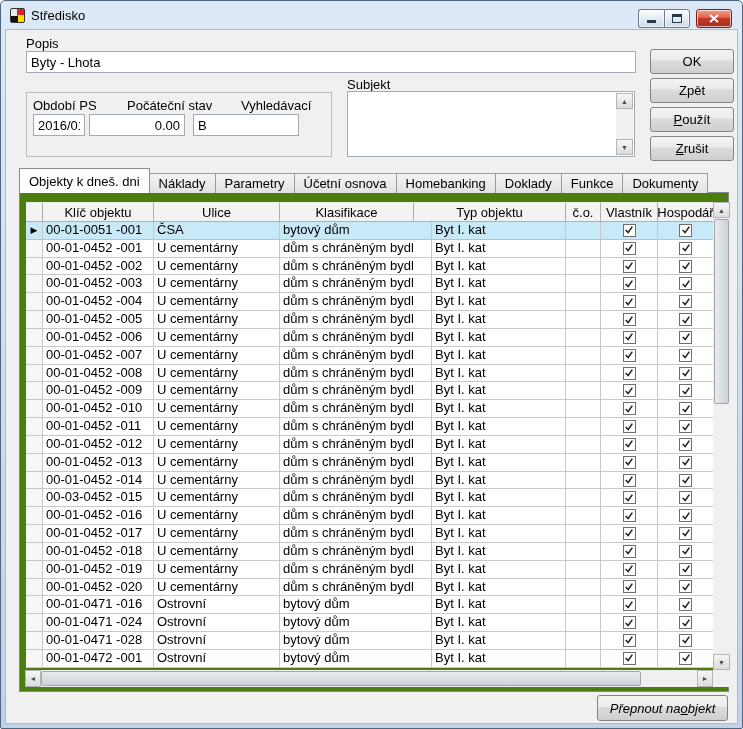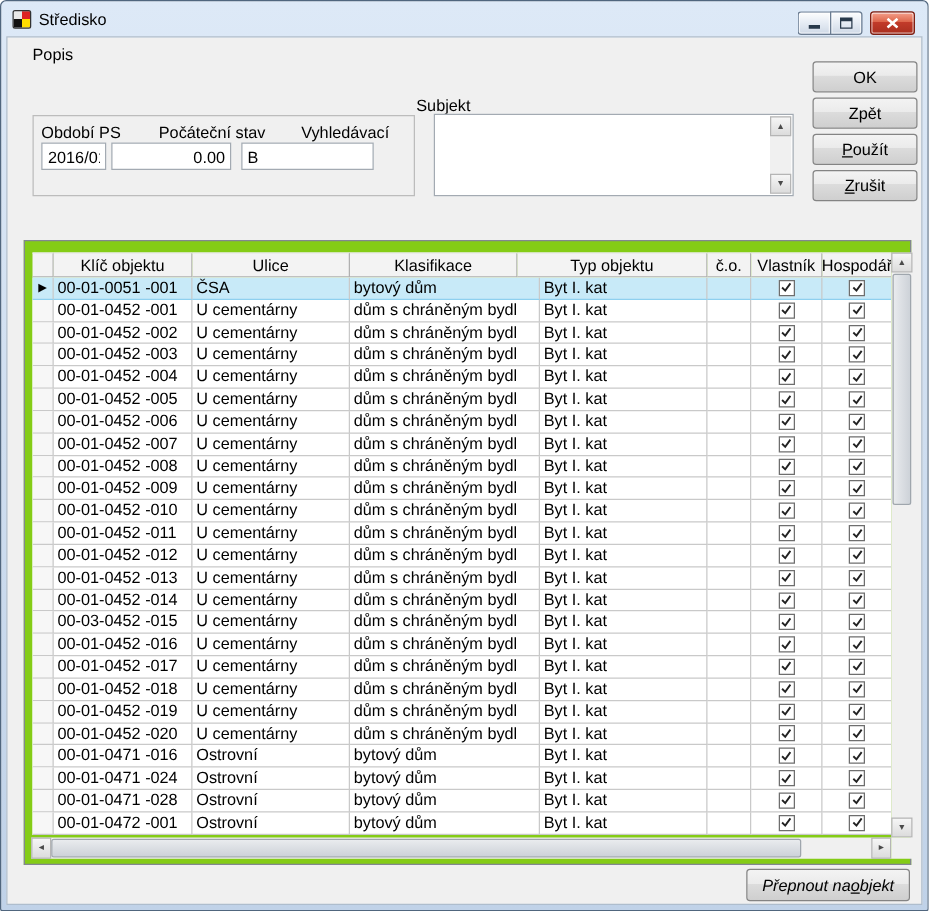--- a/index.html
+++ b/index.html
@@ -49,21 +49,21 @@
   .sb-btn{ position:absolute; left:0; width:100%; height:16px; border:1px solid #b5b5b5;
     background:linear-gradient(#f6f6f6,#dcdcdc); display:flex; align-items:center; justify-content:center;
     font-size:7px; color:#4a4a4a; }
   .sb-top{ top:0; } .sb-bottom{ bottom:0; }
 
   .tabstrip{ position:absolute; left:13px; top:138px; height:25px; display:flex; align-items:flex-end; z-index:3; }
   .tab{ height:20px; margin-top:4px; padding:0 9px; display:flex; align-items:center; font-size:13px;
     border:1px solid #9a9a9a; border-bottom:none; background:linear-gradient(#f4f4f4,#e2e2e2); margin-right:-1px; }
   .tab.active{ height:25px; margin-top:0; background:#fdfdfd; border-color:#8d8d8d; position:relative; z-index:4; }
 
-  .panel{ position:absolute; left:13px; top:162px; width:710px; height:500px; border:1px solid #828790; background:#84cc16; }
+  .panel{ position:absolute; left:13px; top:162px; width:710px; height:500px; border:1px solid #828790; background:#4d7c0f; }
 
   .grid-header{ position:absolute; left:6px; top:9px; width:687px; height:20px; display:flex; }
   .hcell{ background:#f3f3f3; border-right:1px solid #b0b0b0; border-bottom:1px solid #b0b0b0; border-top:1px solid #e9e9e9;
     display:flex; align-items:center; justify-content:center; font-size:13px; overflow:hidden; white-space:nowrap; }
   .grid-rows{ position:absolute; left:6px; top:29px; width:687px; height:446px; overflow:hidden; background:#fff; }
   .grid-row{ display:flex; height:17.84px; background:#fff; }
   .grid-row.selected{ background:#c8eaf8; }
   .grid-row.selected .cell{ border-bottom-color:#8ed0ef; }
   .cell{ border-right:1px solid #c9c9c9; border-bottom:1px solid #c9c9c9; padding:0 3px;
     font-size:13px; line-height:16.8px; overflow:hidden; white-space:nowrap; }
@@ -104,48 +104,59 @@
         <svg width="10" height="9" viewBox="0 0 10 9">
             <path d="M1 1 L9 8 M9 1 L1 8" stroke="#fff" stroke-width="2" fill="none"></path>
           </svg>
       </div>
     </div>
   </div>
 
   <div class="body">
 
     <div class="lbl" style="left:20px; top:6px;">Popis</div>
+    <input class="tbox" style="left: 20px; top: 21px; width: 610px;" value="Byty - Lhota">
 
     <button class="btn" style="left:644px; top:19px; width:84px;">OK</button>
     <button class="btn" style="left:644px; top:48px; width:84px;">Zpět</button>
     <button class="btn" style="left:644px; top:77px; width:84px;"><u>P</u>oužít</button>
     <button class="btn" style="left:644px; top:106px; width:84px;"><u>Z</u>rušit</button>
 
     <div class="groupbox">
       <div class="lbl" style="left:6px; top:5px;">Období PS</div>
       <div class="lbl" style="left:64px; top:5px;padding-left:36px;">Počáteční stav</div>
       <div class="lbl" style="left:166px; top:5px;margin-left:48px;">Vyhledávací klíč</div>
       <input class="tbox" style="left: 6px; top: 21px; width: 52px;" value="2016/01">
       <input class="tbox num" style="left: 62px; top: 21px; width: 96px;" value="0.00">
       <input class="tbox" style="left: 166px; top: 21px; width: 106px;" value="B">
     </div>
 
-    <div class="lbl" style="left:327px; top:47px;">Subjekt</div>
+    <div class="lbl" style="left:341px; top:47px;">Subjekt</div>
     <div class="subj-box">
       <div class="subj-content"></div>
       <div class="subj-scroll">
         <div class="sb-btn sb-top">
             <span>▲</span>
           </div>
         <div class="sb-btn sb-bottom">
             <span>▼</span>
           </div>
       </div>
     </div>
 
+    <div class="tabstrip">
+      <div class="tab active">Objekty k dneš. dni</div>
+      <div class="tab">Náklady</div>
+      <div class="tab">Parametry</div>
+      <div class="tab">Účetní osnova</div>
+      <div class="tab">Homebanking</div>
+      <div class="tab">Doklady</div>
+      <div class="tab">Funkce</div>
+      <div class="tab">Dokumenty</div>
+    </div>
 
     <div class="panel">
       <div class="grid-header">
         <div class="hcell c-sel"></div>
         <div class="hcell c-key">Klíč objektu</div>
         <div class="hcell c-street">Ulice</div>
         <div class="hcell c-class">Klasifikace</div>
         <div class="hcell c-type">Typ objektu</div>
         <div class="hcell c-co">č.o.</div>
         <div class="hcell c-own">Vlastník</div>

